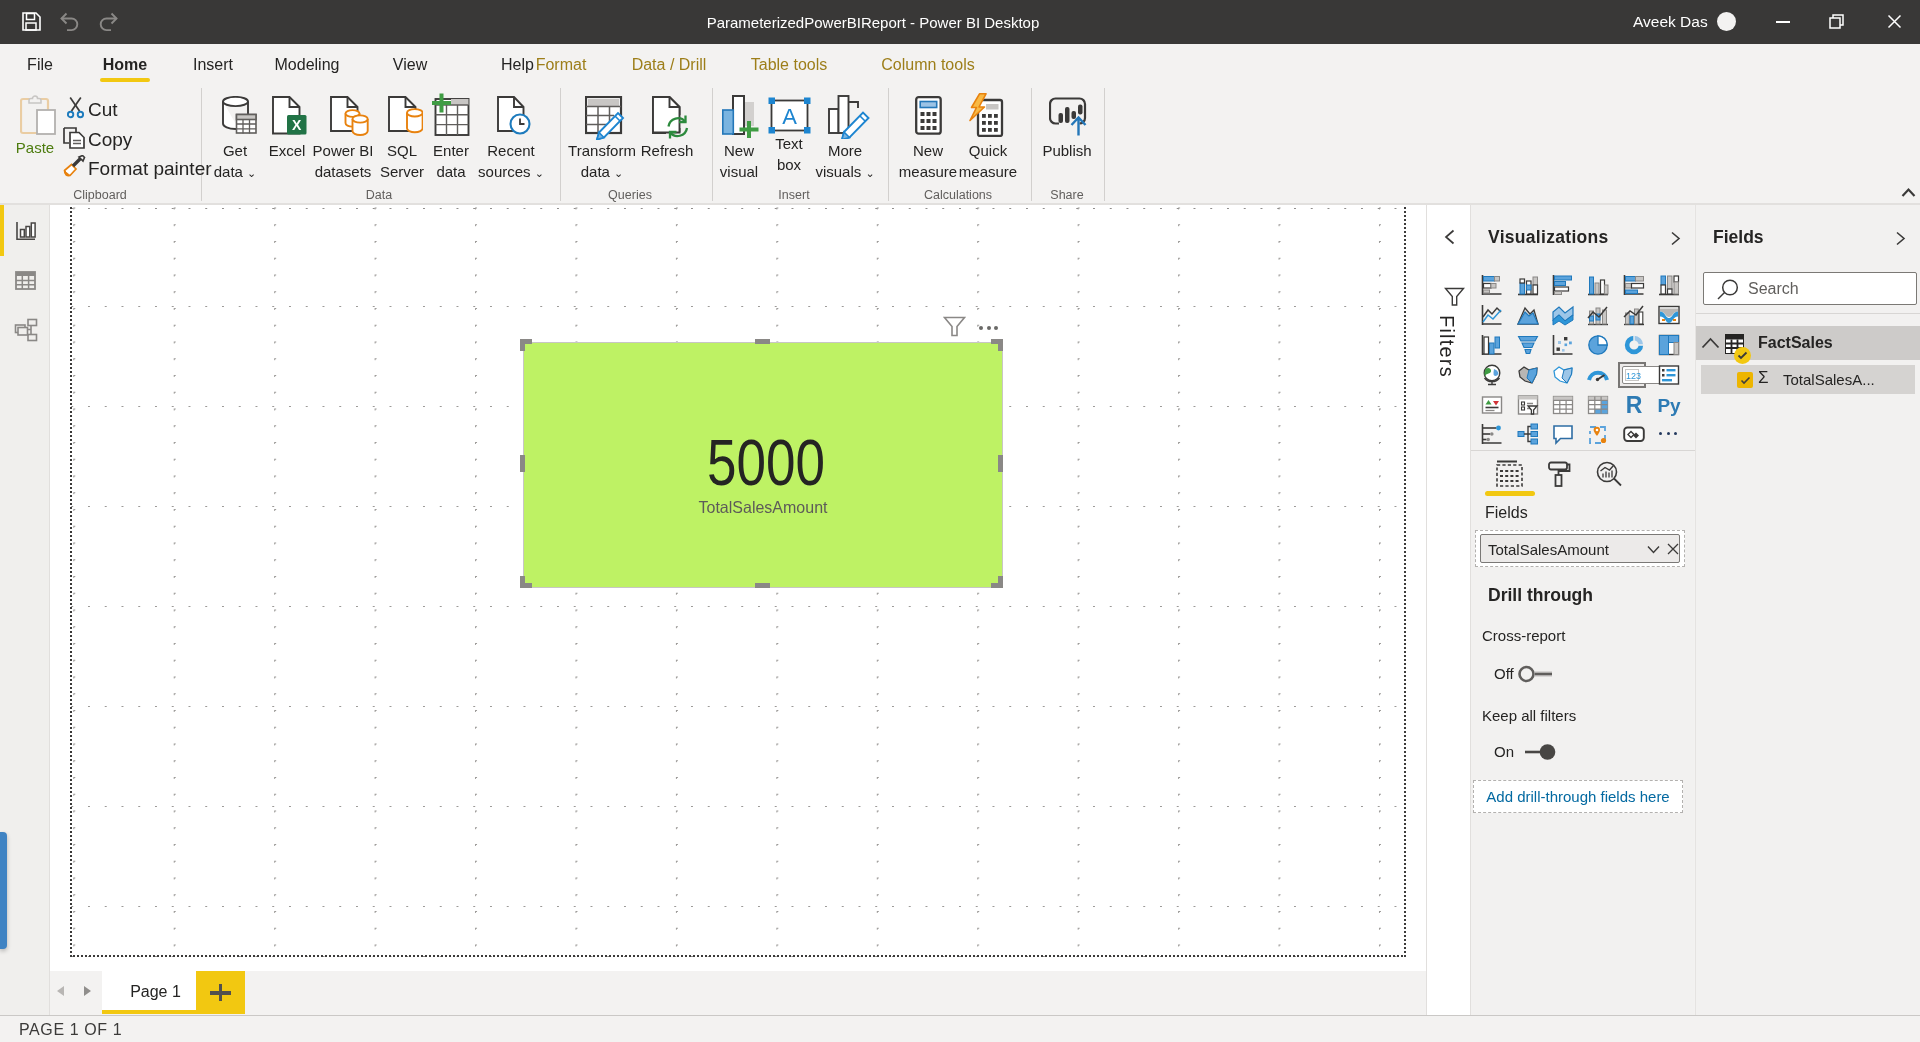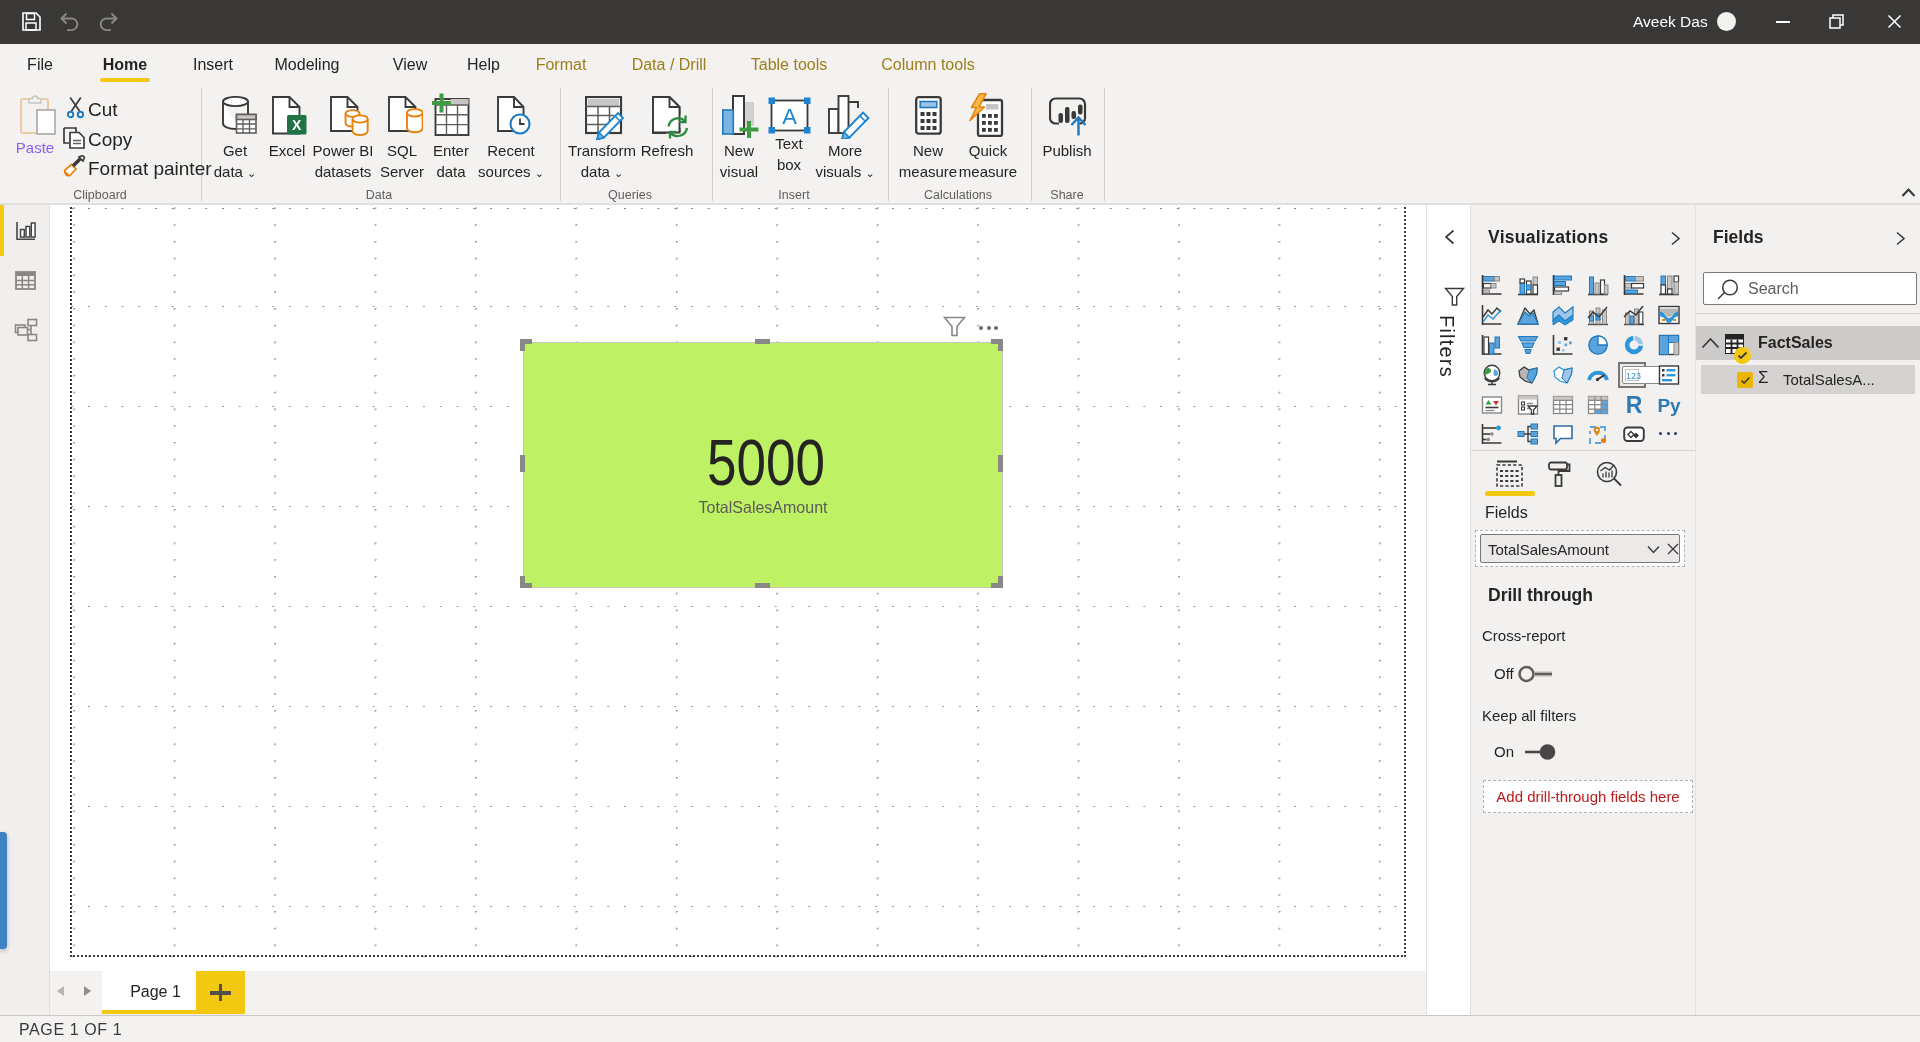--- a/index.html
+++ b/index.html
@@ -23,21 +23,21 @@
 .mi.gold { color:#9d7e19; }
 .mi.active { font-weight:bold; }
 #home-underline { position:absolute; left:100px; top:34px; width:50px; height:4px; background:#f2c811; border-radius:2px; }
 
 
 #ribbon { position:absolute; left:0; top:82px; width:1920px; height:123px; background:#f3f2f1;
   border-bottom:2px solid #e2e0de; }
 .rsep { position:absolute; top:6px; width:1px; height:113px; background:#d2d0ce; }
 .rgl { position:absolute; top:106px; transform:translateX(-50%); font-size:12.5px; color:#605e5c; }
 .rlbl { position:absolute; transform:translateX(-50%); font-size:15px; color:#252423; white-space:nowrap; text-align:center; line-height:20.5px; }
-.rlbl.dis { color:#8b5cf6; }
+.rlbl.dis { color:#4d7c0f; }
 .rsm { position:absolute; font-size:19px; color:#252423; white-space:nowrap; }
 .ricon { position:absolute; }
 
 
 #sidebar { position:absolute; left:0; top:205px; width:50px; height:810px; background:#f0efed;
   border-right:1px solid #e1dfdd; }
 #sidebar .activebar { position:absolute; left:0; top:0; width:4px; height:51px; background:#f2c811; }
 
 
 #canvas { position:absolute; left:50px; top:205px; width:1376px; height:766px; background:#fff; }
@@ -79,22 +79,22 @@
 #vizdivider { position:absolute; left:0; top:245px; width:224px; height:1px; background:#d8d6d4; }
 #tab-underline { position:absolute; left:14px; top:286px; width:50px; height:4.5px; background:#f2c811; border-radius:2.5px; }
 #vizpanel .fieldslbl { position:absolute; left:14px; top:299px; font-size:16px; color:#252423; }
 #fieldwell { position:absolute; left:4px; top:325px; width:210px; height:37px; background:#fff;
   border:1px dashed #b3b1af; }
 #fieldwell .pill { position:absolute; left:4px; top:3px; width:200px; height:29px; background:#eceae9;
   border:1px solid #7a7876; border-radius:2px; }
 #fieldwell .pill .t { position:absolute; left:7px; top:6px; font-size:15px; color:#252423; }
 #drill h2 { position:absolute; left:17px; top:0px; font-size:17.5px; color:#252423; font-weight:bold; }
 .lab15 { position:absolute; font-size:15px; color:#252423; white-space:nowrap; }
-#adddrill { position:absolute; left:12px; top:575px; width:210px; height:33px; background:#fff;
-  border:1px dashed #b3b1af; text-align:center; font-size:15px; color:#b91c1c; line-height:31px; }
+#adddrill { position:absolute; left:2px; top:575px; width:210px; height:33px; background:#fff;
+  border:1px dashed #b3b1af; text-align:center; font-size:15px; color:#0369a1; line-height:31px; }
 
 
 #fieldspanel { position:absolute; left:1695px; top:205px; width:225px; height:810px; background:#f2f1f0;
   border-left:1px solid #e5e3e1; }
 #fieldspanel h1 { position:absolute; left:17px; top:22px; font-size:17.5px; color:#252423; font-weight:bold; }
 #searchbox { position:absolute; left:7px; top:67px; width:214px; height:33px; background:#fff;
   border:1px solid #7b7975; border-radius:2px;text-align:right; }
 #searchbox .ph { position:absolute; left:44px; top:7px; font-size:16px; color:#605e5c; }
 #fp-div { position:absolute; left:0; top:108px; width:225px; height:1px; background:#d8d6d4; }
 #row-table { position:absolute; left:0; top:121px; width:225px; height:34px; background:#cdcbc9; }
@@ -109,20 +109,21 @@
 #statusbar .t { position:absolute; left:19px; top:5px; font-size:16px; color:#3b3a39; letter-spacing:0.6px; }
 
 
 #sliver { position:absolute; left:0px; top:832px; width:7px; height:117px; background:#3f83c3;
   border-radius:0 4px 4px 0; box-shadow:0 2px 4px rgba(0,0,0,.25); }
 </style>
 </head>
 <body>
 
 <div id="titlebar">
+  <div class="ttl">ParameterizedPowerBIReport - Power BI Desktop</div>
   <div class="user">Aveek Das</div>
   <div class="avatar"></div>
   <div class="minim"></div>
   <svg class="abs" style="left:21px; top:11px;" width="21" height="21" viewBox="0 0 21 21">
     <path d="M2 2 h13 l4 4 v13 h-17 z" fill="none" stroke="#ffffff" stroke-width="1.6"></path>
     <rect x="5.5" y="2.5" width="8" height="6" fill="none" stroke="#ffffff" stroke-width="1.5"></rect>
     <rect x="5" y="12" width="10" height="7" fill="none" stroke="#ffffff" stroke-width="1.5"></rect>
   </svg>
   <svg class="abs" style="left:58px; top:11px;" width="22" height="22" viewBox="0 0 22 22">
     <path d="M8.5 2.5 L3.5 7.5 L8.5 12.5" fill="none" stroke="#8a8886" stroke-width="1.9"></path>
@@ -140,21 +141,21 @@
     <path d="M1.5 1.5 L13.5 13.5 M13.5 1.5 L1.5 13.5" stroke="#ffffff" stroke-width="1.5"></path>
   </svg>
 </div>
 
 <div id="menubar">
   <span class="mi" style="left:40px;">File</span>
   <span class="mi active" style="left:125px;">Home</span>
   <span class="mi" style="left:213px;">Insert</span>
   <span class="mi" style="left:307px;">Modeling</span>
   <span class="mi" style="left:410px;">View</span>
-  <span class="mi" style="left:472px;padding-left:23px;">Help</span>
+  <span class="mi" style="left:506px;padding-left:23px;">Help</span>
   <span class="mi gold" style="left:561px;">Format</span>
   <span class="mi gold" style="left:669px;">Data / Drill</span>
   <span class="mi gold" style="left:789px;">Table tools</span>
   <span class="mi gold" style="left:928px;">Column tools</span>
   <div id="home-underline"></div>
 </div>
 
 <div id="ribbon">
   <div class="rsep" style="left:201px;"></div>
   <div class="rsep" style="left:560px;"></div>

